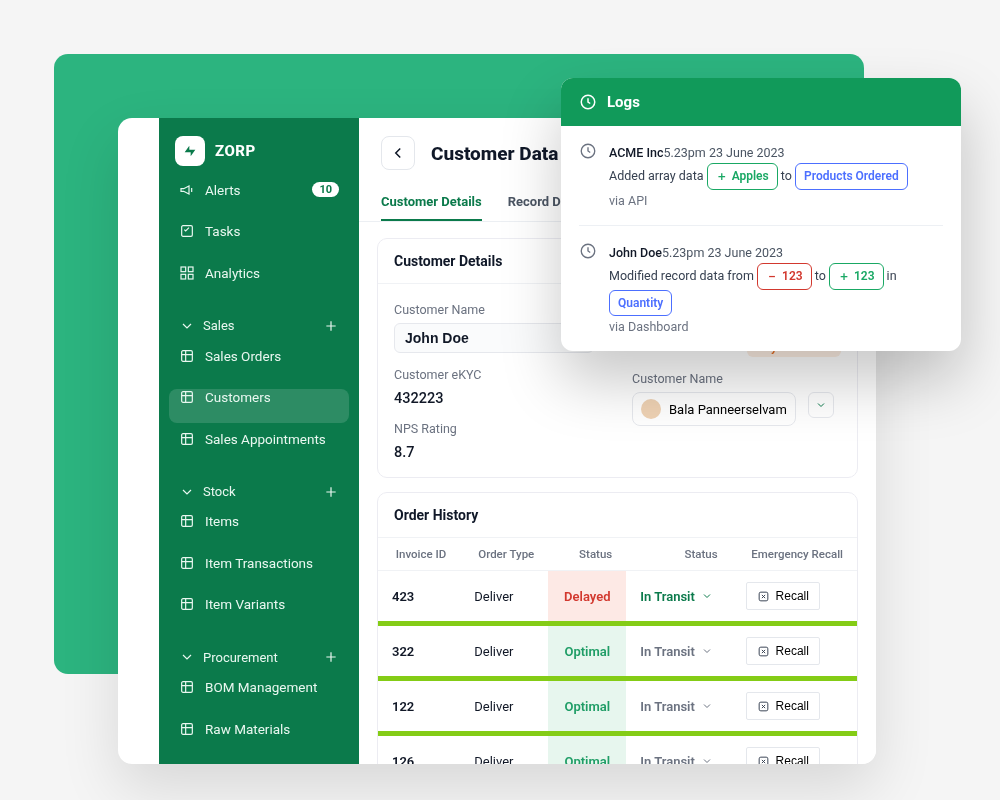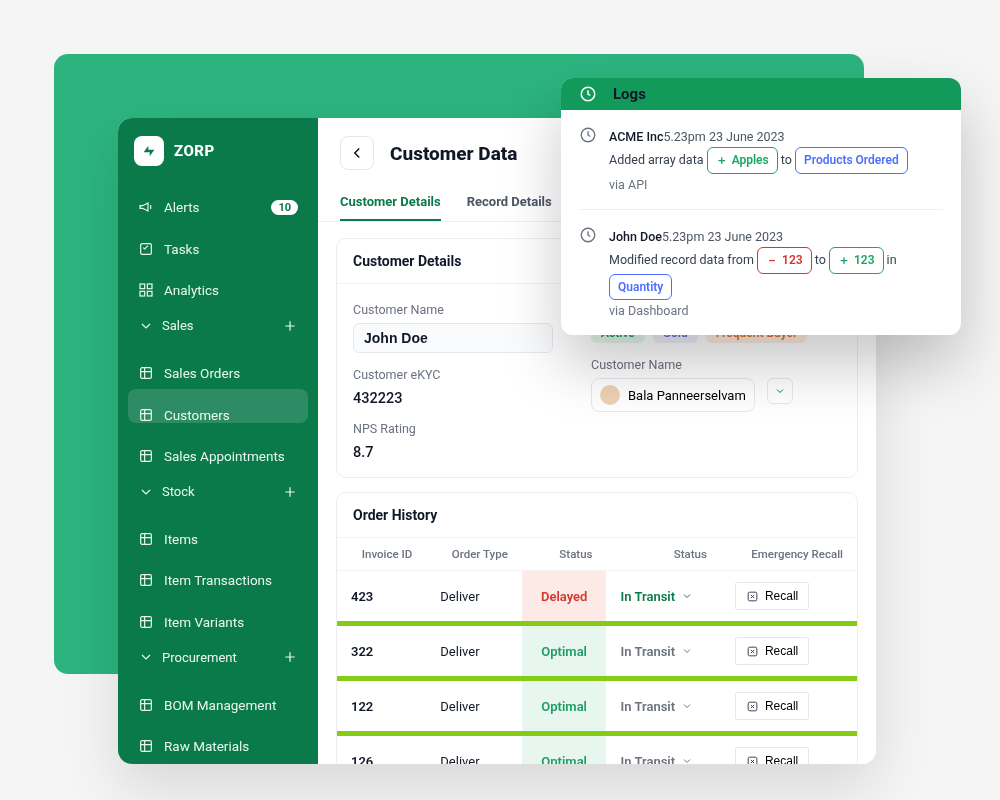--- a/index.html
+++ b/index.html
@@ -20,40 +20,41 @@
   }
   .app {
     position: absolute;
     left: 118px; top: 118px;
     width: 758px; height: 646px;
     background: #fff;
     border-radius: 14px;
     overflow: hidden;
     box-shadow: 0 24px 60px rgba(0,0,0,0.12);
     display: flex;
+    padding-left: 41px;
   }
   
   .sidebar {
     width: 200px;
     background: #0b7a4b;
     color: #e9f7f0;
     padding: 18px 10px 10px 10px;
     display: flex;
     flex-direction: column;
     gap: 8px;
   }
   .brand-row { display:flex; align-items:center; gap:10px; padding: 0 6px 8px 6px; }
   .brand-logo {
     width: 30px; height:30px; background:#fff; border-radius:8px;
     display:flex; align-items:center; justify-content:center;
   }
   .brand-logo svg { width:16px; height:16px; fill:#0b7a4b }
   .brand-name { font-weight:800; letter-spacing:0.5px; font-size:15px; color:#fff }
   .nav-item {
-    display:flex; align-items:flex-end; gap:10px;
+    display:flex; align-items:flex-start; gap:10px;
     height: 34px; border-radius:8px; padding:0 10px;
     font-size:13.5px; cursor:pointer;
   }
   .nav-item.active { background: rgba(255,255,255,0.14); }
   .nav-item .count-badge {
     margin-left:auto; background:#fff; color:#0b7a4b; border-radius:999px;
     font-size:11px; padding:1px 7px; font-weight:700;
   }
   .nav-group {
     display:flex; align-items:center; gap:8px; height:28px;
@@ -122,22 +123,22 @@
   }
   .recall-btn svg { width:13px; height:13px; stroke:#374151; stroke-width:1.8; fill:none }
   
   .logs {
     position:absolute; right:39px; top:78px;
     width:400px; background:#fff; border-radius:12px;
     box-shadow:0 30px 60px rgba(0,0,0,0.22);
     overflow:hidden;
   }
   .logs-head {
-    background:#119a5a; color:#0f172a; height:32px; display:flex;
-    align-items:center; gap:16px; padding:0 18px; font-weight:700; font-size:15px;
+    background:#119a5a; color:#ffffff; height:48px; display:flex;
+    align-items:center; gap:10px; padding:0 18px; font-weight:700; font-size:15px;
   }
   .logs-head svg { width:18px; height:18px; stroke:#fff; stroke-width:2; fill:none }
   .log-item { display:flex; gap:12px; padding:16px 18px 14px 18px }
   .log-sep { height:1px; background:#edf0f4; margin:0 18px }
   .log-ico svg { width:18px; height:18px; stroke:#6b7280; stroke-width:1.8; fill:none }
   .log-body { font-size:12.5px; color:#374151; line-height:1.7 }
   .log-head-line { color:#111827; font-weight:500 }
   .log-time { font-weight:400; color:#4b5563 }
   .tag {
     display:inline-flex; align-items:center; gap:4px;

